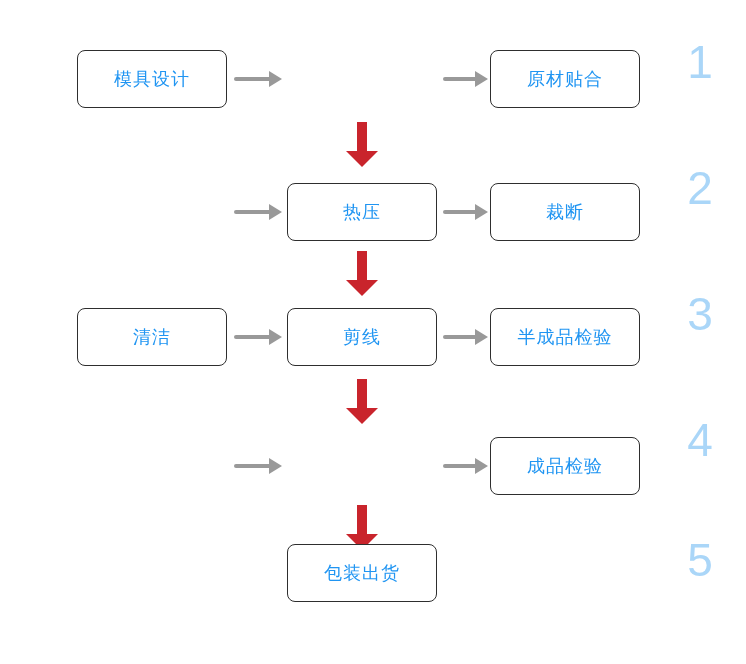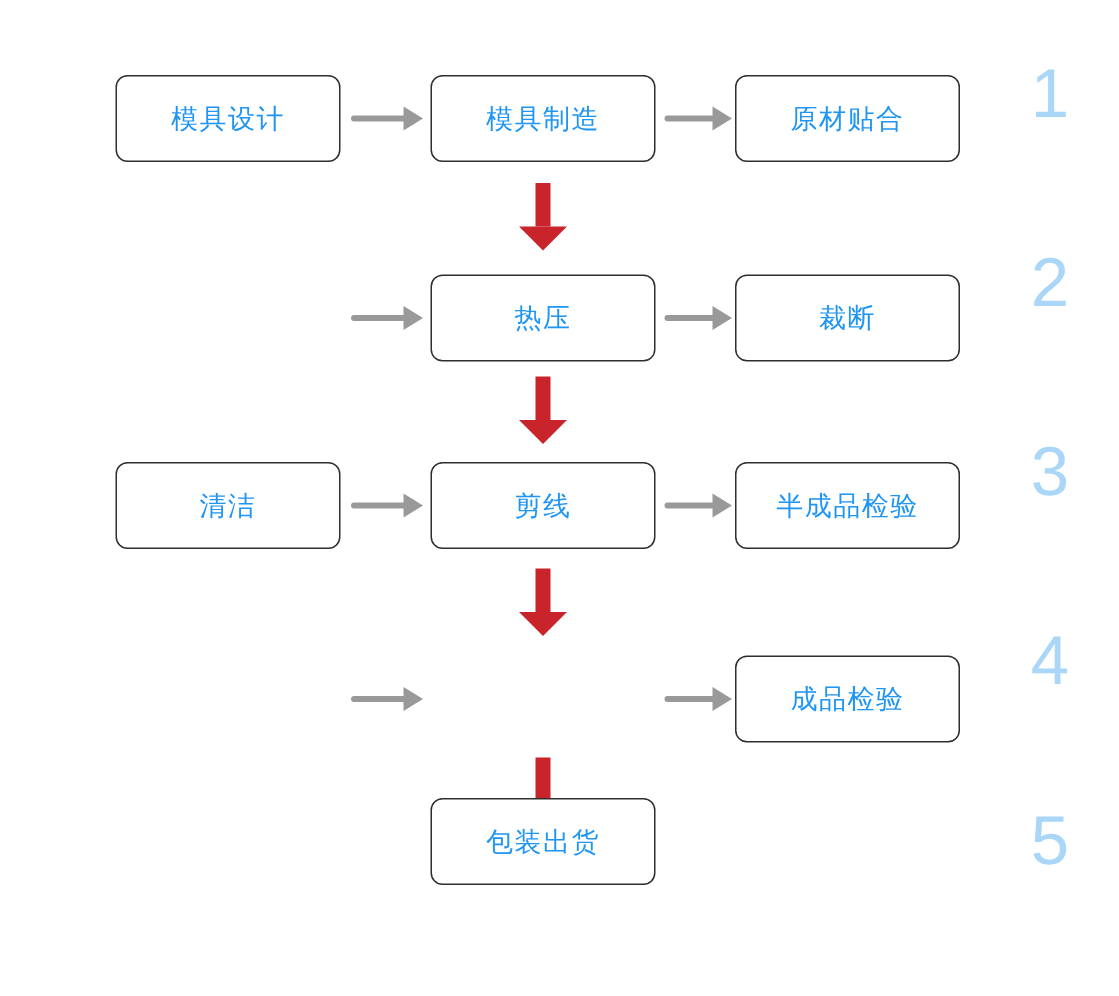--- a/index.html
+++ b/index.html
@@ -33,21 +33,21 @@
     letter-spacing: 1px;
   }
   .flow-box.wide-text { font-size: 17px; letter-spacing: 0; }
   .col1 { left: 45px; }
   .col2 { left: 255px; }
   .col3 { left: 458px; }
   .row1 { top: 50px; }
   .row2 { top: 183px; }
   .row3 { top: 308px; }
   .row4 { top: 437px; }
-  .row5 { top: 532px; }
+  .row5 { top: 544px; }
 
   .underline-part { text-decoration: underline; }
 
   
   .harrow {
     position: absolute;
     height: 16px;
     width: 48px;
   }
   .harrow .shaft {
@@ -127,23 +127,20 @@
 
 <div class="canvas">
 
   <div class="flow-box col1 row1">
     <span>模具设计</span>
   </div>
   <div class="harrow hgap1 ay1">
     <div class="shaft"></div>
     <div class="head"></div>
   </div>
-  <div class="flow-box col2 row1">
-    <span>模具制造</span>
-  </div>
   <div class="harrow hgap2 ay1">
     <div class="shaft"></div>
     <div class="head"></div>
   </div>
   <div class="flow-box col3 row1">
     <span>原材贴合</span>
   </div>
   <div class="step-number ny1">1</div>
 
   <div class="varrow vy1">

